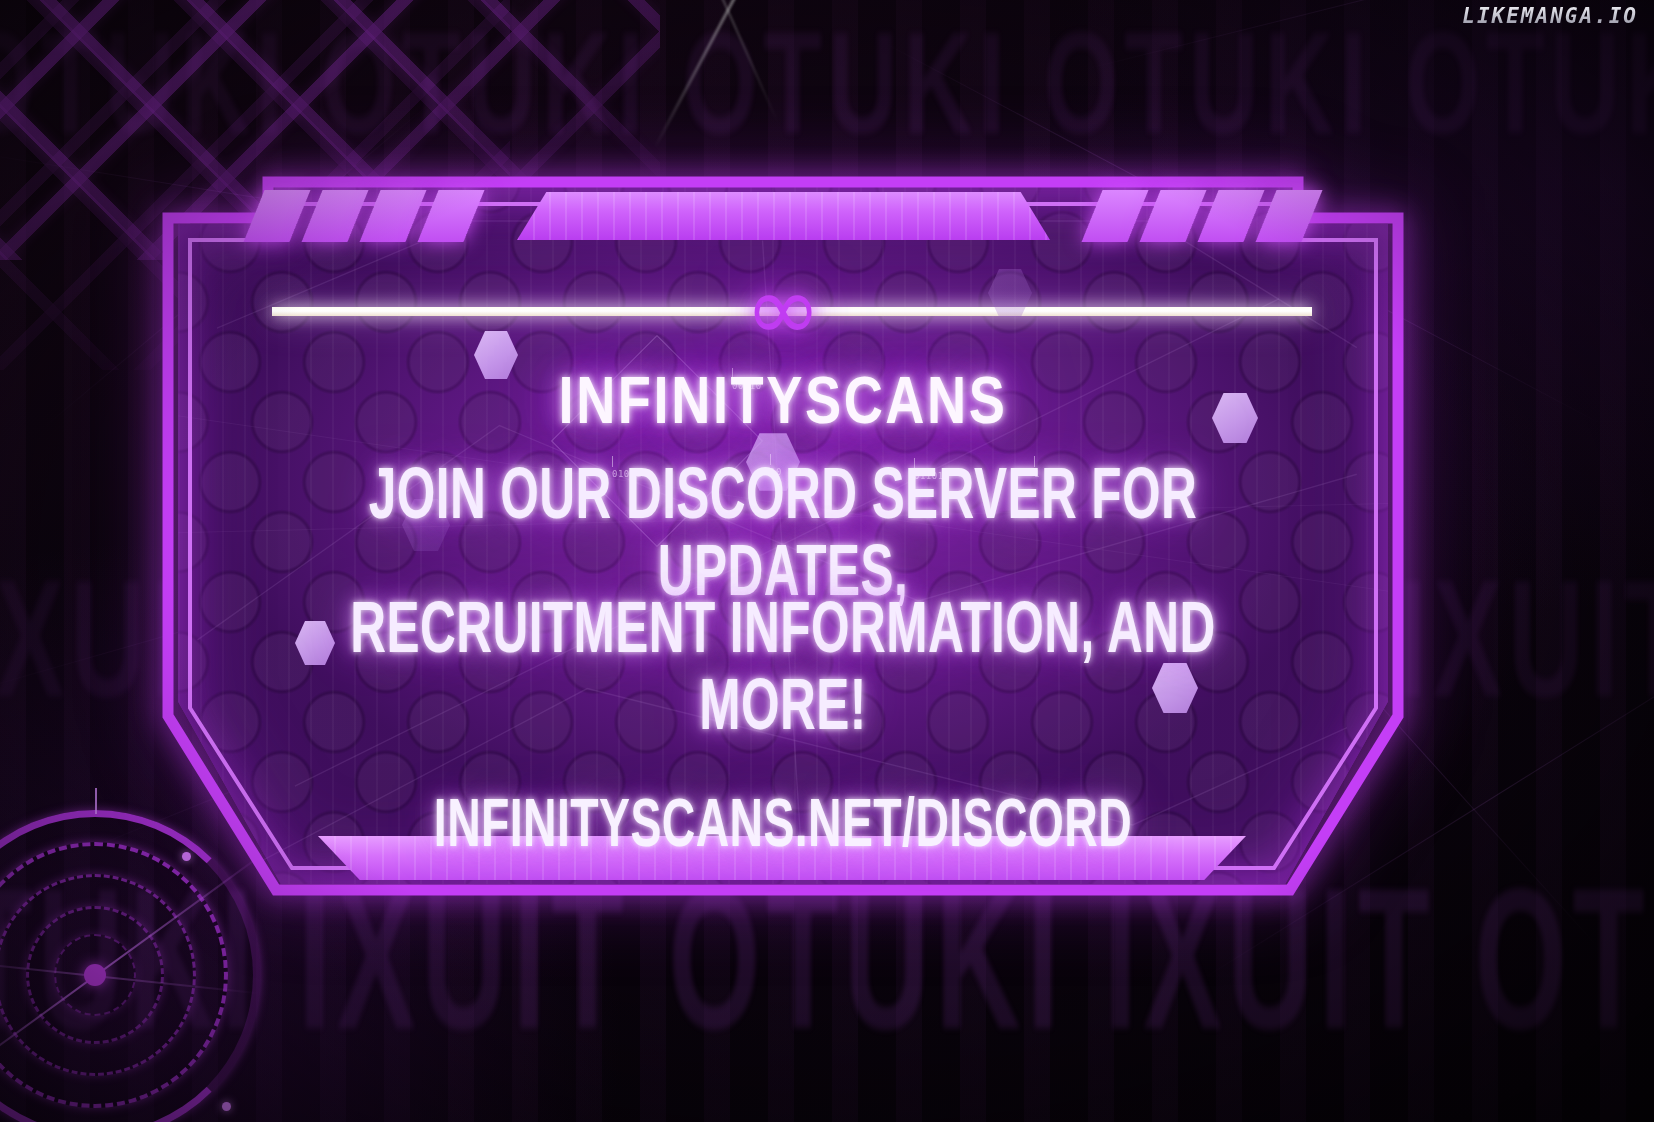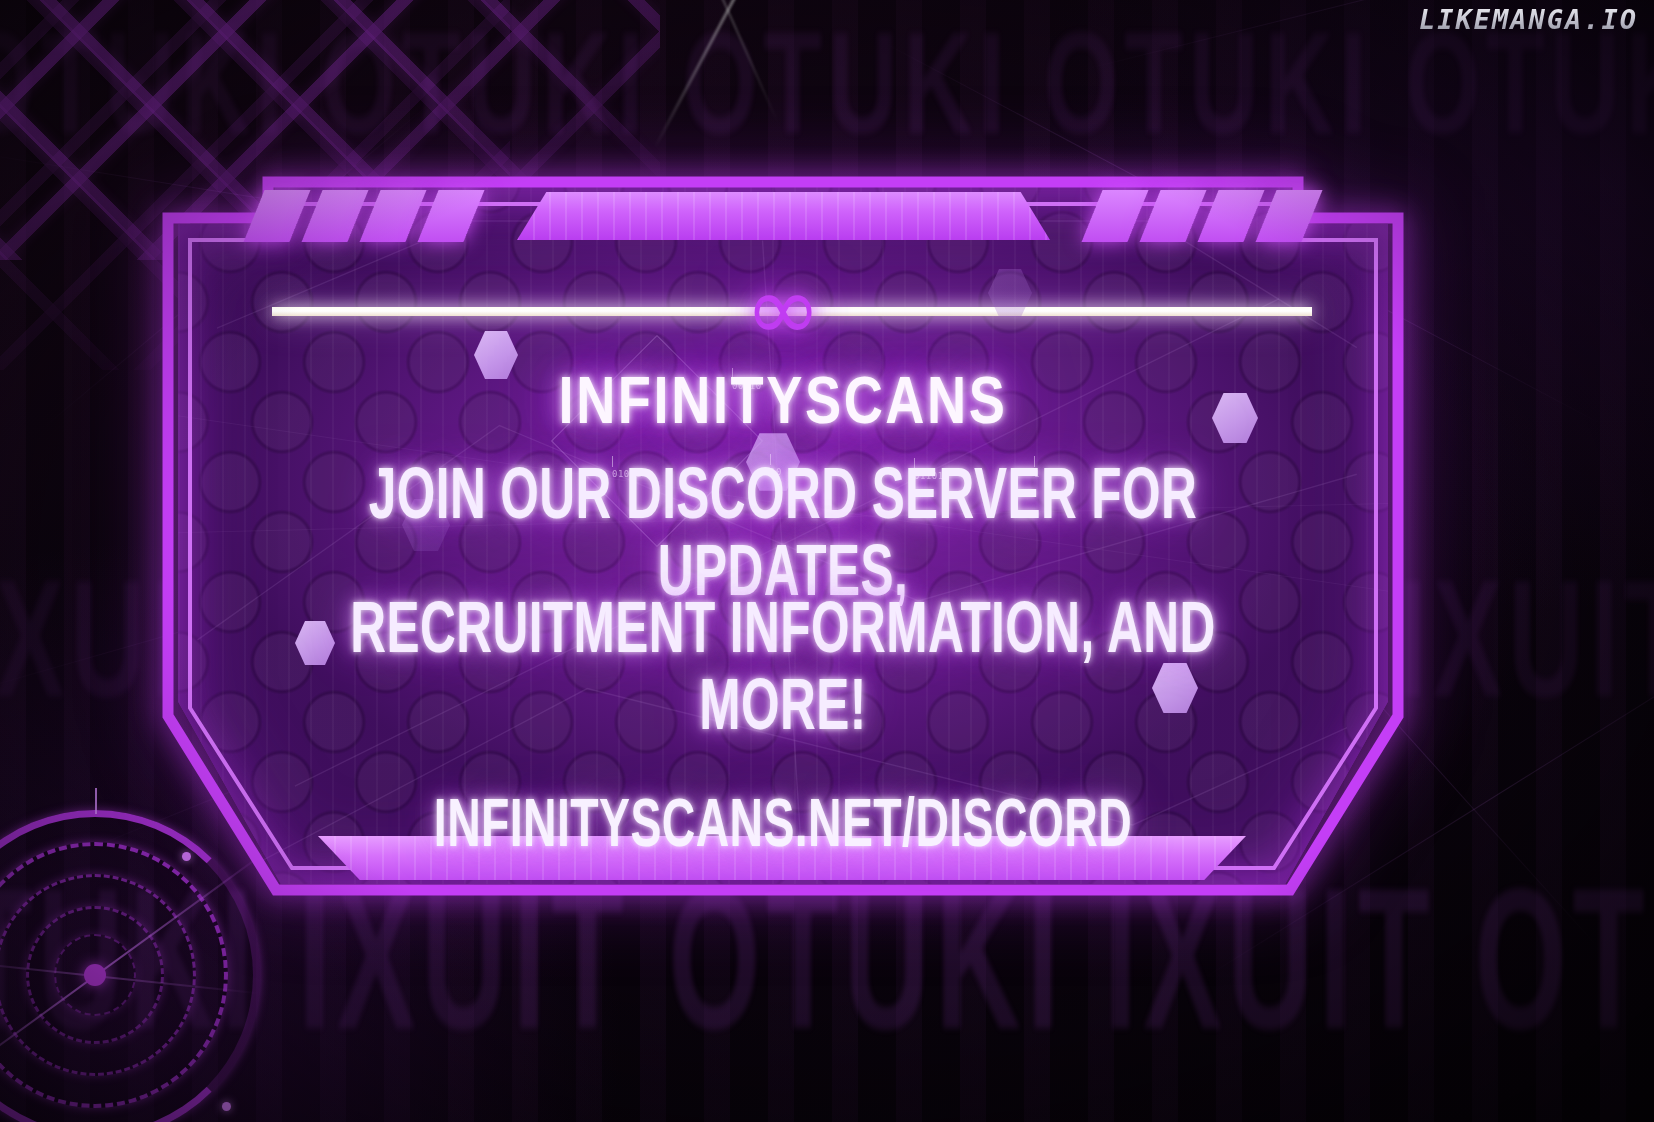--- a/index.html
+++ b/index.html
@@ -341,21 +341,21 @@
       0 0 7px  rgba(255,255,255,.85),
       0 0 20px rgba(222,150,255,.8),
       0 0 42px rgba(185,70,240,.65);
   }
 
   
   .watermark{
     position:absolute; right:16px; top:4px;
     font-family:"DejaVu Sans Mono", monospace;
     font-weight:700; font-style:italic;
-    font-size:27px; letter-spacing:2px;
+    font-size:21px; letter-spacing:2px;
     background:linear-gradient(180deg,#f2f2f6 0%, #c9c9d4 45%, #8d8d9c 100%);
     -webkit-background-clip:text; background-clip:text;
     color:transparent;
     -webkit-text-fill-color:transparent;
     text-shadow:none;
     z-index:40;
     user-select:none;
   }
 
   

